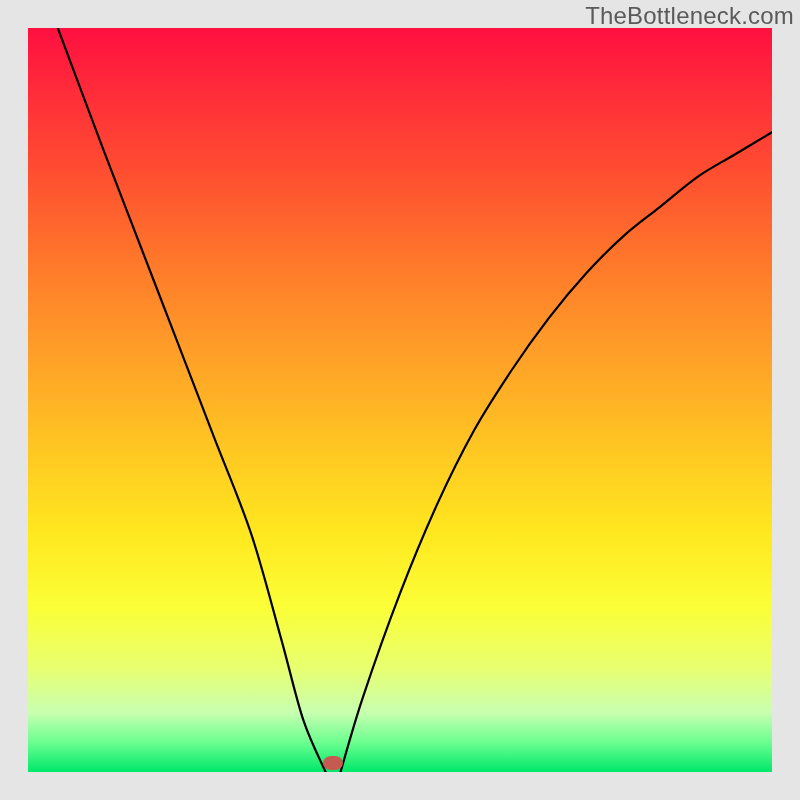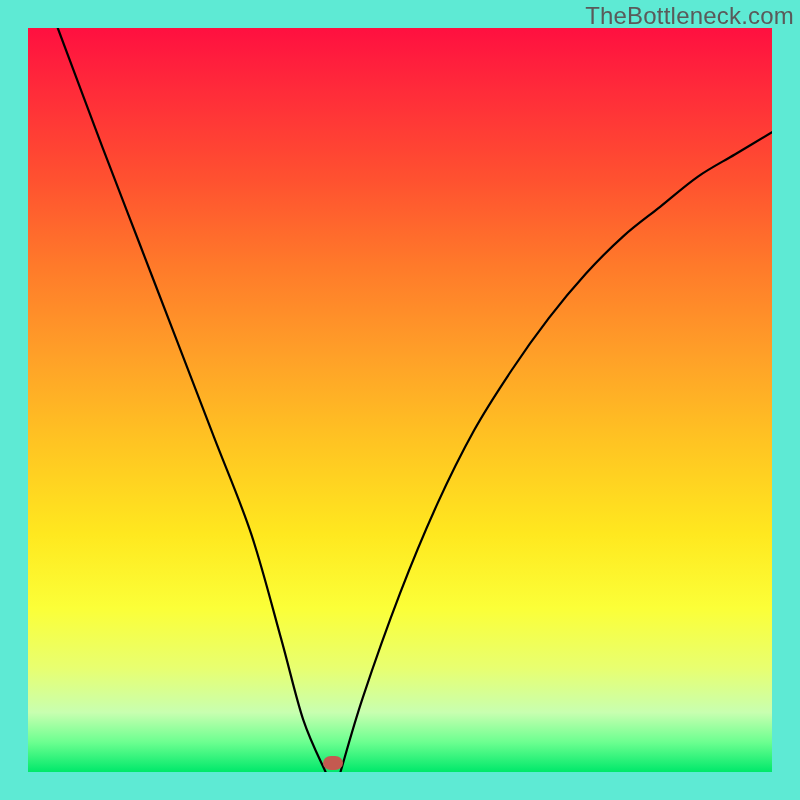--- a/index.html
+++ b/index.html
@@ -1,20 +1,20 @@
 <!DOCTYPE html>
 <html><head>
 <meta charset="utf-8">
 <style>
   * { margin: 0; padding: 0; box-sizing: border-box; }
   html, body { width: 800px; height: 800px; overflow: hidden; background: #000; }
   .outer {
     width: 800px;
     height: 800px;
-    background: #5eead4;
+    background: #e5e5e5;
     position: relative;
   }
   .plot {
     position: absolute;
     left: 28px;
     top: 28px;
     width: 744px;
     height: 744px;
     background: linear-gradient(to bottom,
       #ff1040 0%,

